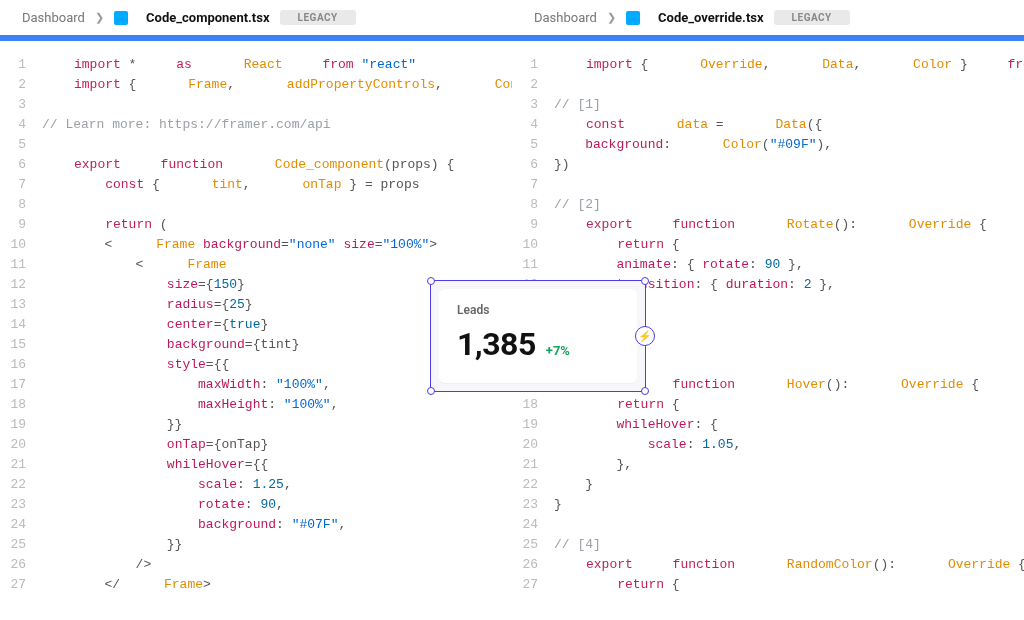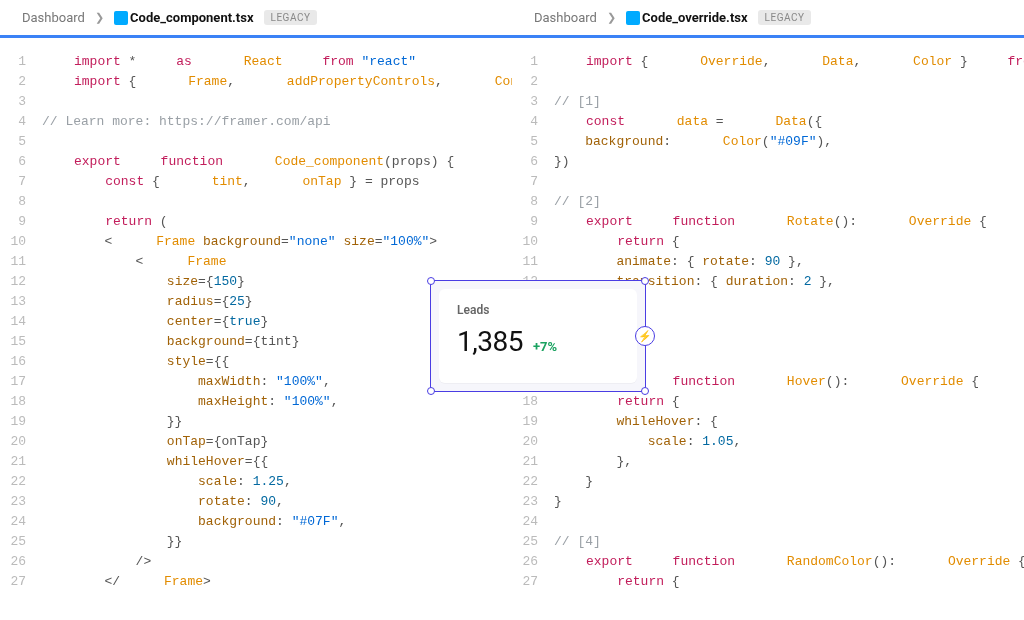--- a/index.html
+++ b/index.html
@@ -16,49 +16,49 @@
     display: flex;
     flex-direction: column;
     min-width: 0;
     position: relative;
   }
   .breadcrumb {
     display: flex;
     align-items: center;
     padding: 10px 16px 10px 22px;
     gap: 10px;
-    border-bottom: 3px solid #3b82f6;
+    border-bottom: 6px solid #3b82f6;
     font-size: 13px;
     color: #777;
   }
   .breadcrumb .chev {
     color: #999;
     font-size: 11px;
   }
   .breadcrumb .file {
     display: flex;
     align-items: center;
-    gap: 2px;
+    gap: 18px;
     color: #111;
     font-weight: 700;
   }
   .file-icon {
     width: 14px;
     height: 14px;
     background: #0af;
     border-radius: 2px;
     position: relative;
   }
   .badge {
     font-size: 10px;
-    font-weight: 400;
+    font-weight: 700;
     letter-spacing: 0.5px;
     background: #e9e9e9;
     color: #888;
-    padding: 2px 7px;
+    padding: 2px 18px;
     border-radius: 3px;
   }
   .code {
     flex: 1;
     overflow: hidden;
     font-family: "SFMono-Regular", Consolas, "Liberation Mono", Menlo, monospace;
     font-size: 13px;
     line-height: 20px;
     padding: 14px 0;
     white-space: pre;
@@ -75,21 +75,21 @@
     user-select: none;
     flex-shrink: 0;
   }
   .lc {
     flex: 1;
     min-width: 0;
   }
   
   .kw  { color: #c21d5b; margin-left: 32px; }   
   .id  { color: #e28c00; padding-left: 44px; }   
-  .attr{ color: #a16207; }   
+  .attr{ color: #be185d; }   
   .str { color: #0068d6; }   
   .num { color: #0369a1; }   
   .cm  { color: #9aa0a6; }   
   .pn  { color: #555; }      
 
   
   .canvas-card {
     position: absolute;
     top: 280px;
     left: 430px;
@@ -117,22 +117,22 @@
     color: #666;
     font-weight: 600;
     margin-bottom: 8px;
   }
   .card-row {
     display: flex;
     align-items: baseline;
     gap: 10px;
   }
   .card-value {
-    font-size: 28px;
-    font-weight: 400;
+    font-size: 32px;
+    font-weight: 700;
     color: #111;
     letter-spacing: -0.5px;
   }
   .card-delta {
     font-size: 13px;
     font-weight: 700;
     color: #1aa260;
   }
   .handle {
     position: absolute;

